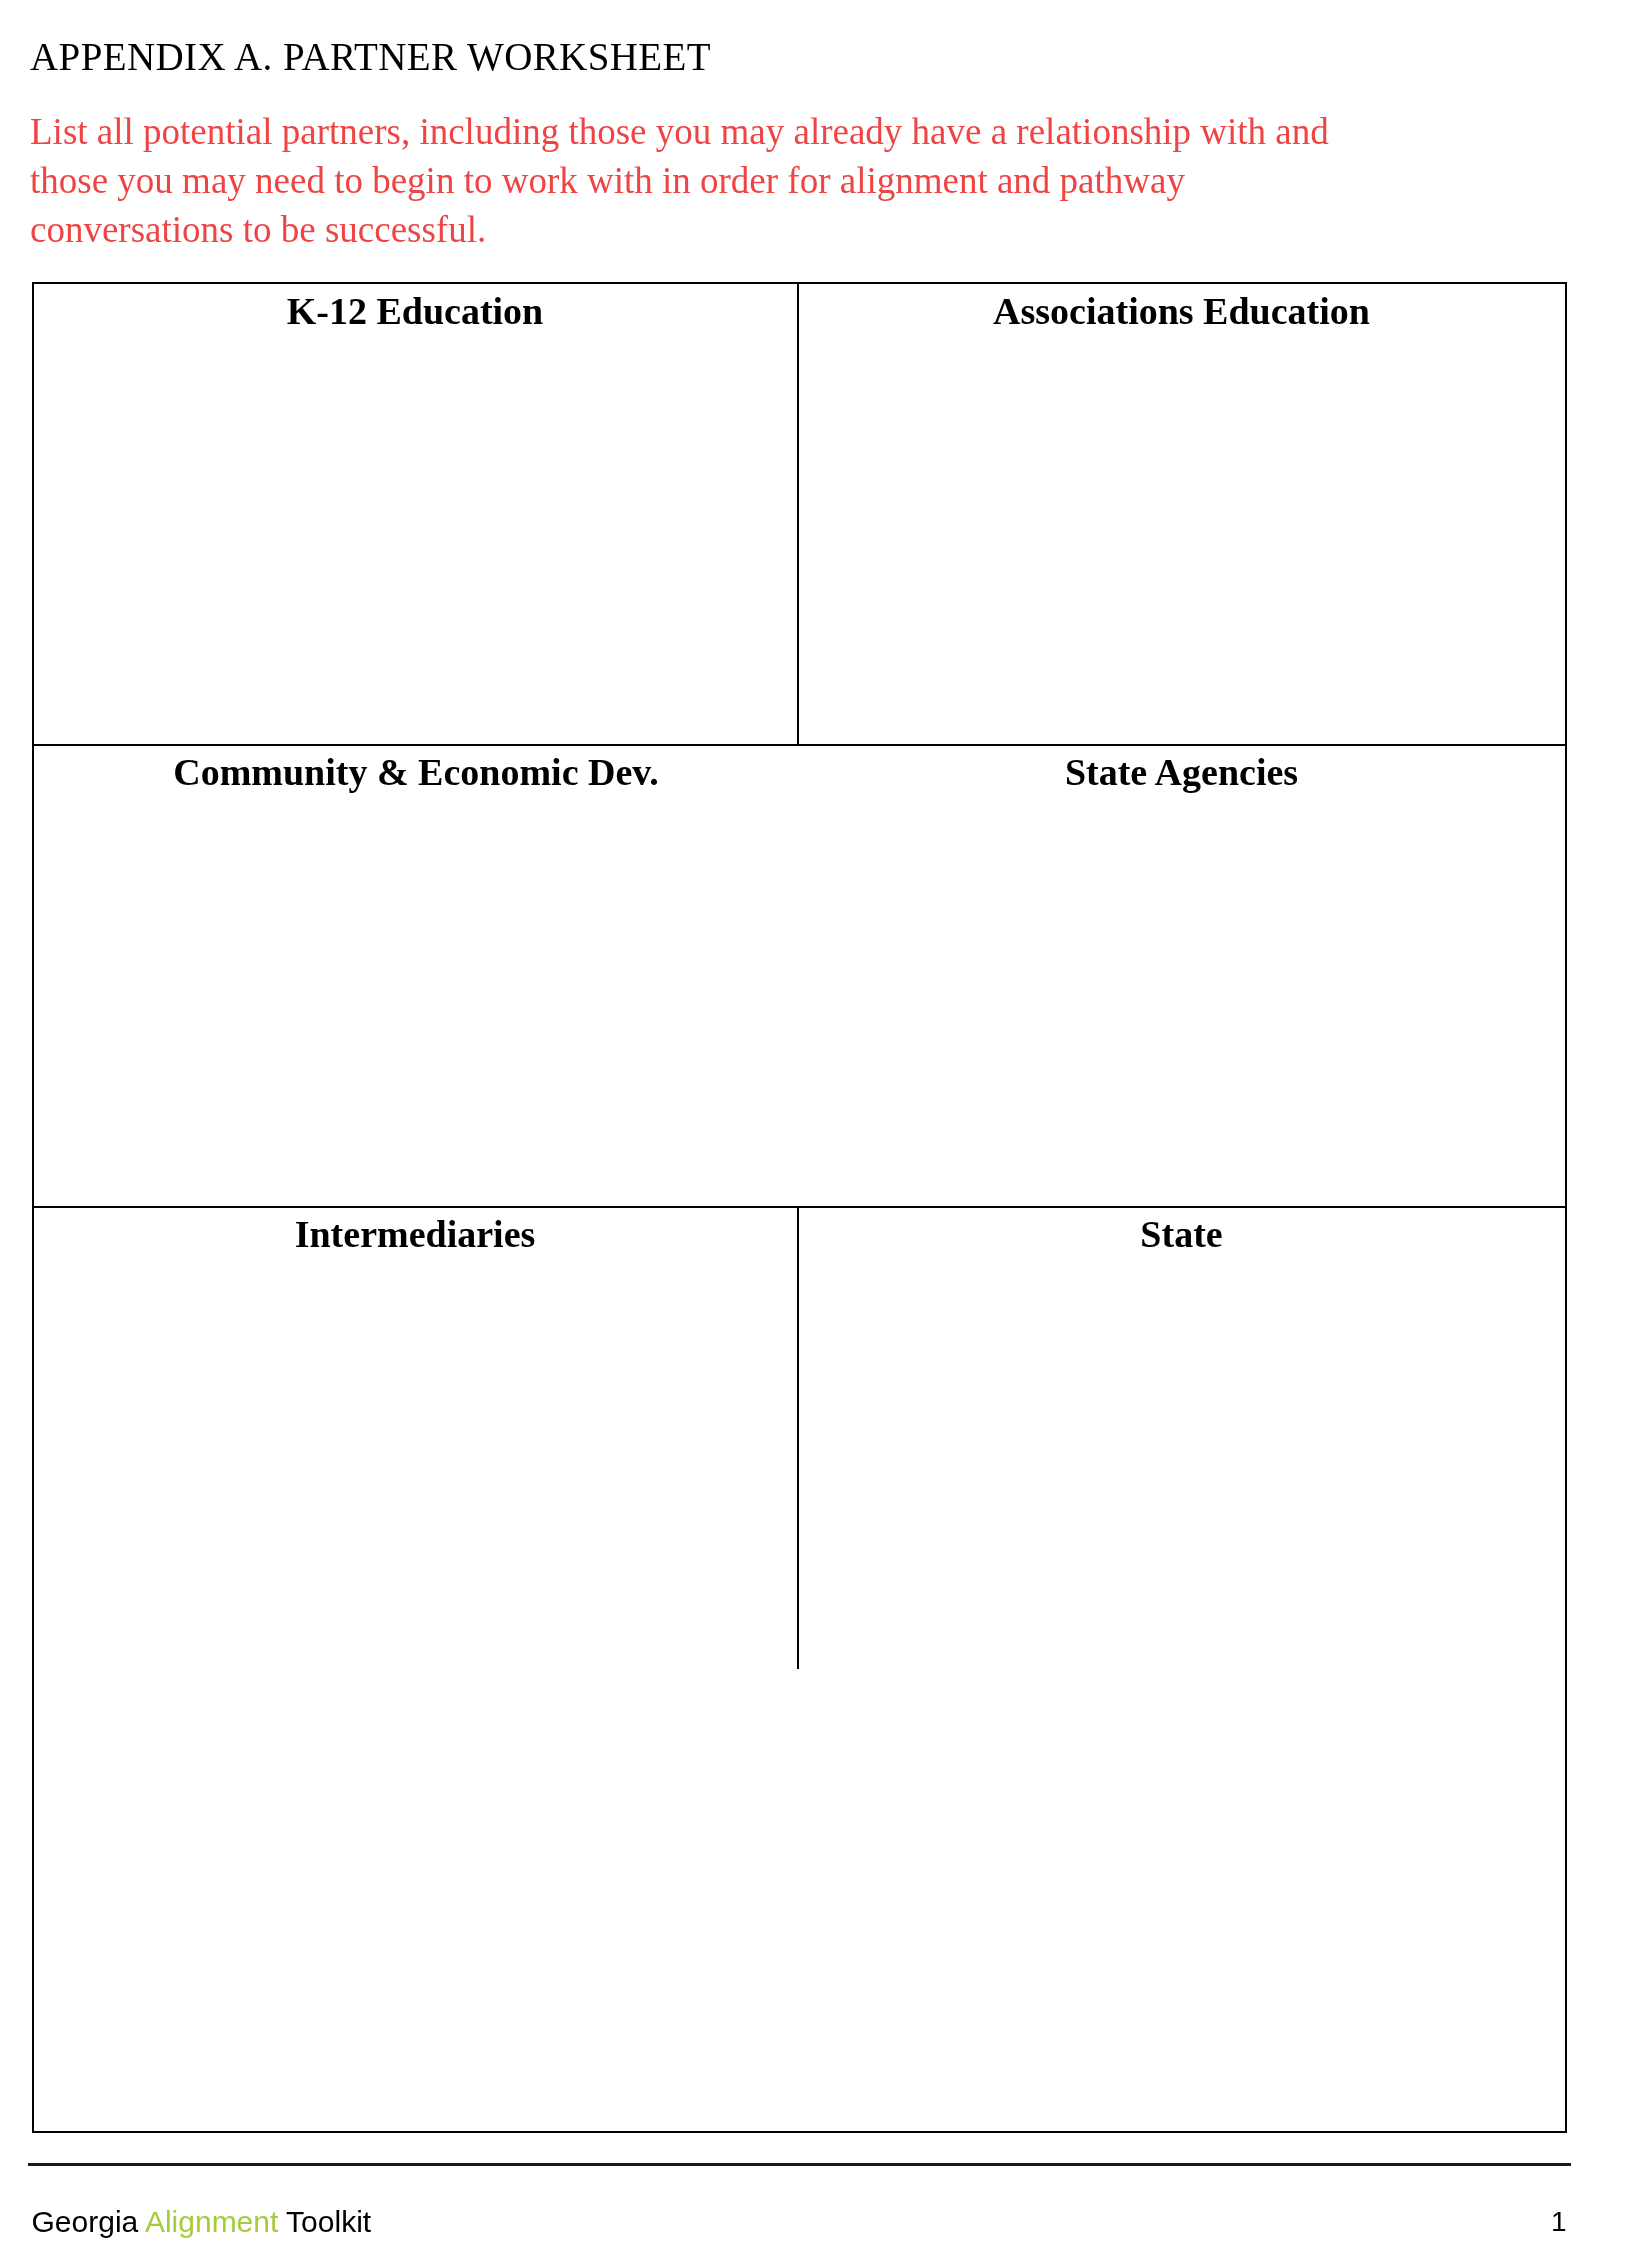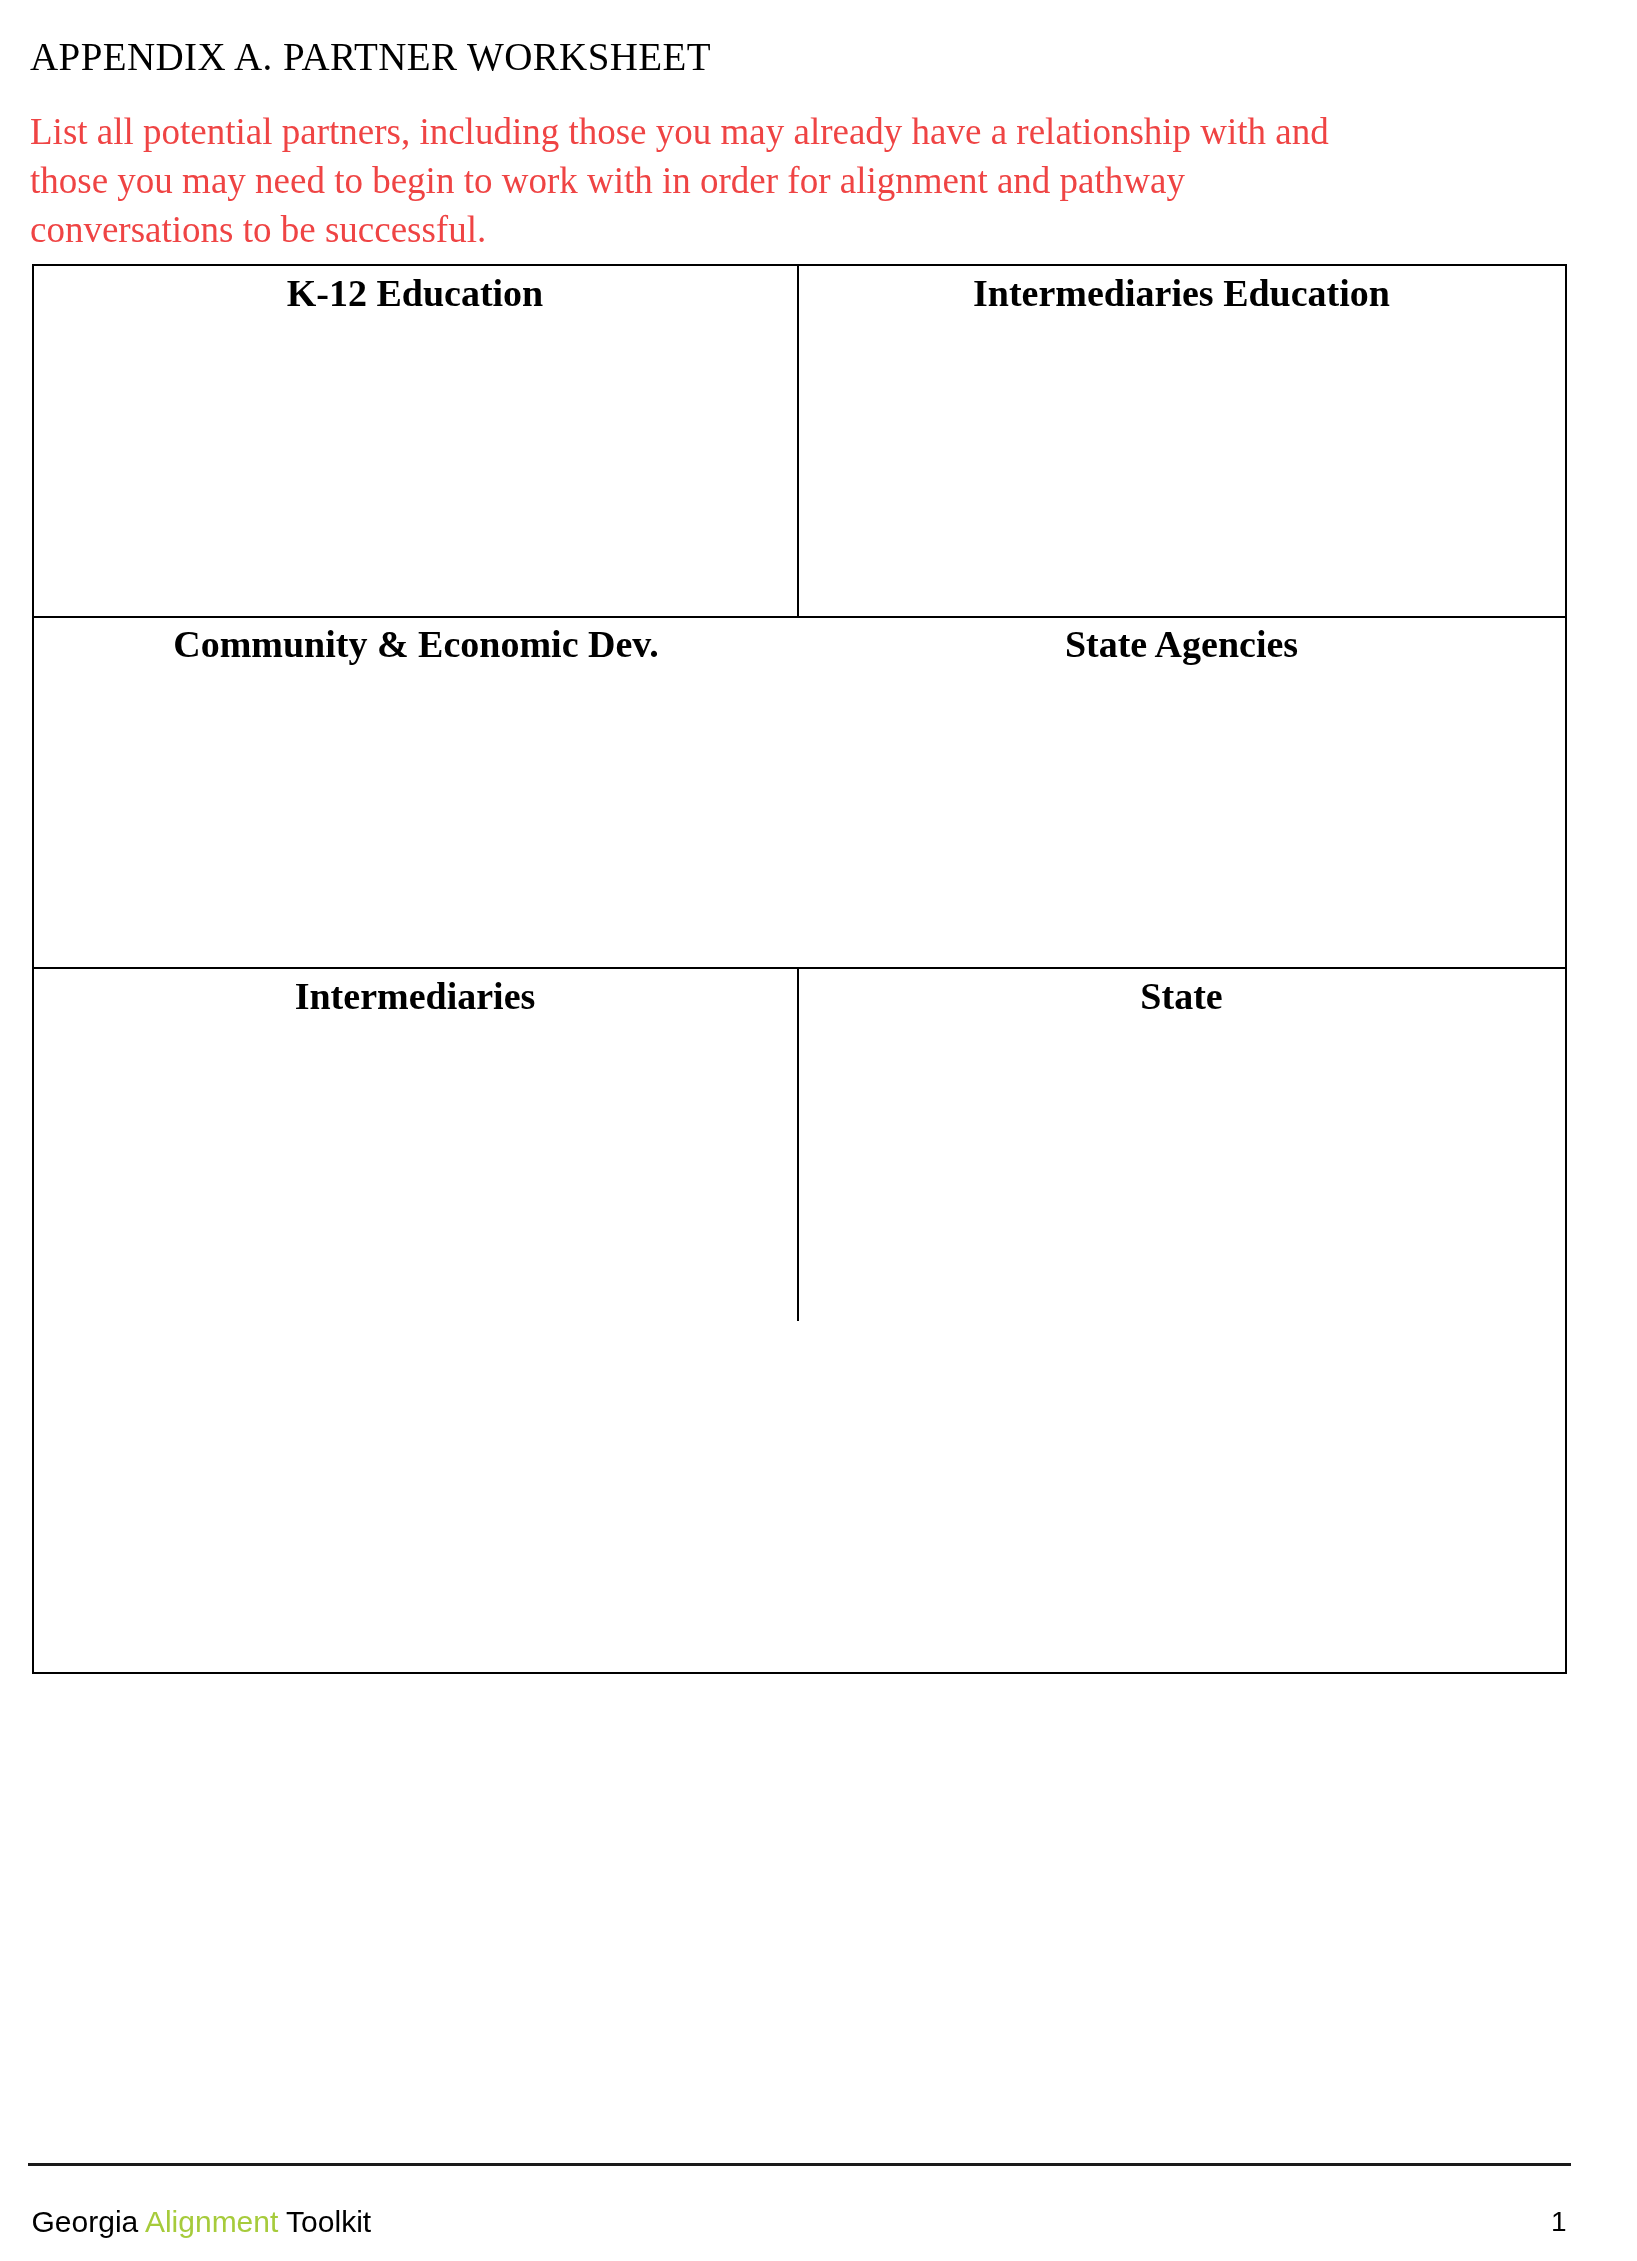--- a/index.html
+++ b/index.html
@@ -30,24 +30,24 @@
     top: 79px;
     left: 30px;
     width: 1543px;
     font-size: 37px;
     line-height: 49px;
     color: #ef4444;
   }
   .intro .line { display: block; }
   .worksheet {
     position: absolute;
-    top: 236px;
+    top: 254px;
     left: 31.5px;
     width: 1535px;
-    height: 1410px;
+    height: 1851px;
     border: 2.4px solid #000000;
     display: grid;
     grid-template-columns: 765px 1fr;
     grid-template-rows: repeat(4, 1fr);
   }
   .cell {
     border-right: 2.4px solid #000000;
     border-bottom: 2.4px solid #000000;
     padding-top: 4.7px;
   }
@@ -95,21 +95,21 @@
     <span class="line">List all potential partners, including those you may already have a relationship with and</span>
     <span class="line">those you may need to begin to work with in order for alignment and pathway</span>
     <span class="line">conversations to be successful.</span>
   </div>
 
   <div class="worksheet">
     <div class="cell">
       <div class="cell-header">K-12 Education</div>
     </div>
     <div class="cell last-col">
-      <div class="cell-header">Intermediaries Education</div>
+      <div class="cell-header">Associations Education</div>
     </div>
     <div class="cell last-col">
       <div class="cell-header">Community &amp; Economic Dev.</div>
     </div>
     <div class="cell last-col">
       <div class="cell-header">State Agencies</div>
     </div>
     <div class="cell last-row">
       <div class="cell-header">Intermediaries</div>
     </div>

